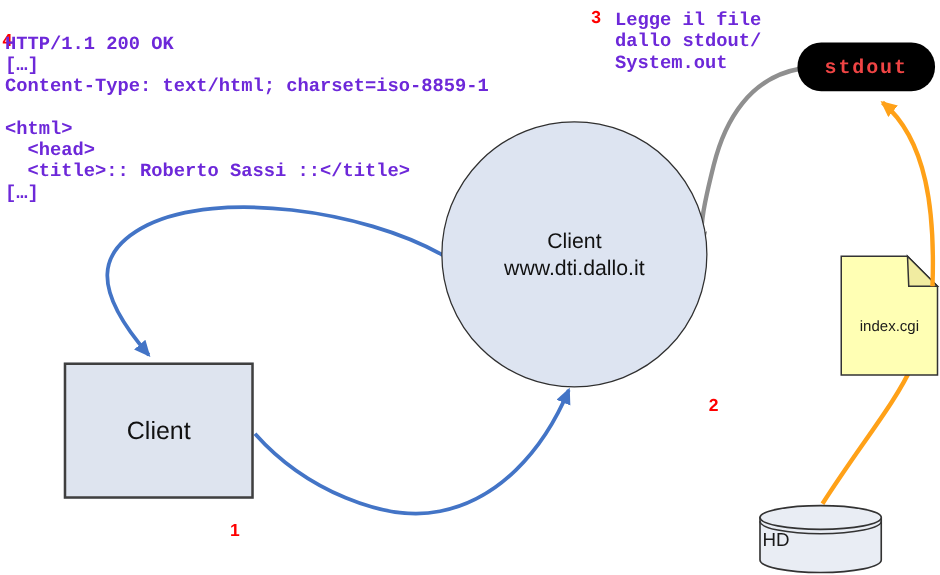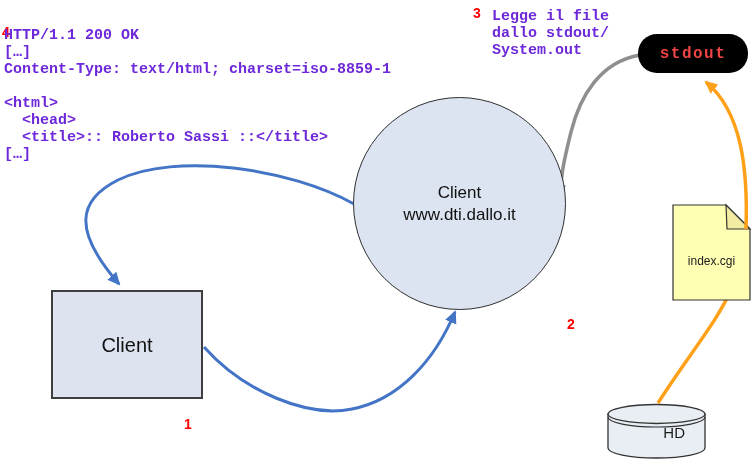--- a/index.html
+++ b/index.html
@@ -15,21 +15,21 @@
          line-height:22px;color:#111;z-index:2;}
   .client-node{position:absolute;left:51px;top:290px;width:148px;height:105px;background:#dee4ef;
          border:2px solid #3f3f3f;display:flex;flex-direction:column;align-items:center;
          justify-content:center;text-align:center;font-size:20px;line-height:22px;color:#111;z-index:2;}
   .stdout-node{position:absolute;left:638px;top:34px;width:110px;height:39px;background:#000;
          border-radius:19px;display:flex;align-items:center;justify-content:center;
          color:#ef4444;font-family:"Liberation Mono","DejaVu Sans Mono",monospace;
          font-weight:bold;font-size:16px;letter-spacing:1.5px;z-index:2;}
   .idx-label{position:absolute;left:673px;top:254px;width:77px;text-align:center;
          font-size:12px;color:#1a1a1a;z-index:3;}
-  .hd-label{position:absolute;left:576px;top:424px;width:109px;text-align:right;
+  .hd-label{position:absolute;left:610px;top:424px;width:109px;text-align:left;
          font-size:15px;color:#1a1a1a;z-index:3;}
   .ann{position:absolute;z-index:5;}
   .z1{z-index:1;} .z2{z-index:2;} .z4{z-index:4;}
 </style>
 </head>
 <body>
 
 <div class="stage">
 
   <svg class="layer z1" viewBox="0 0 752 460">

